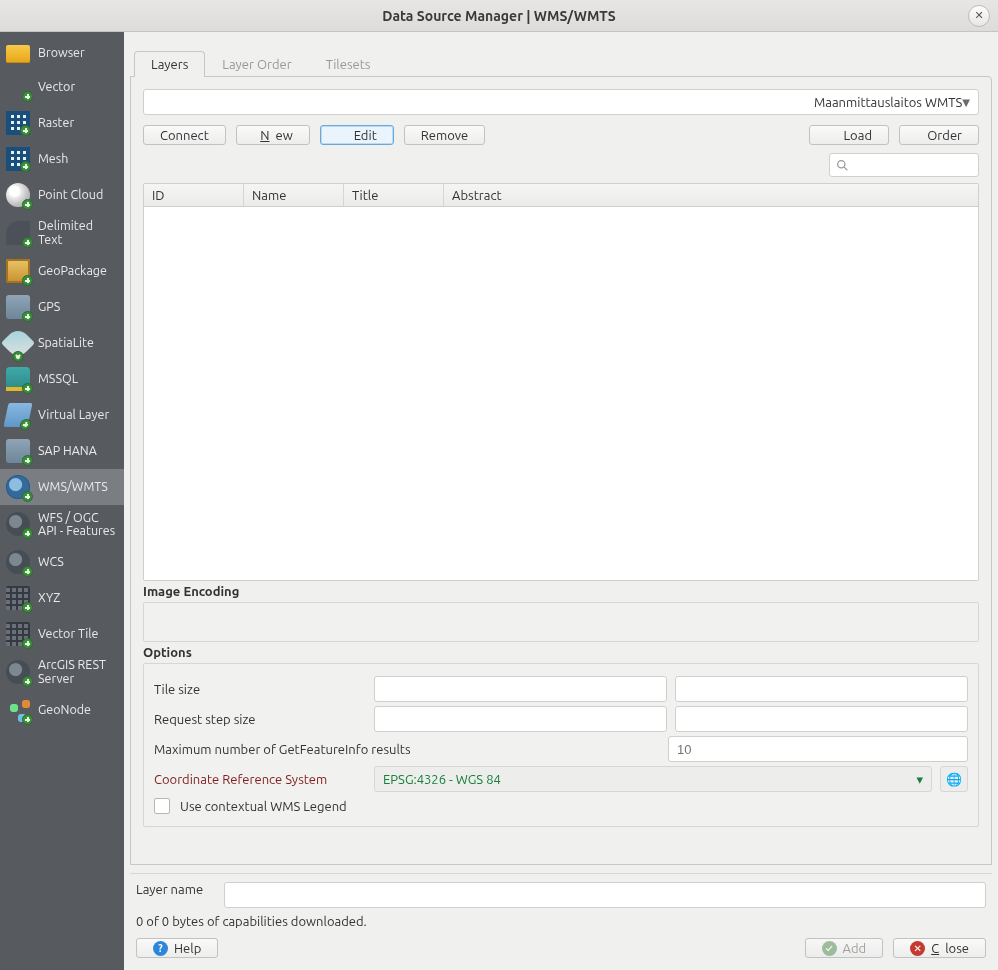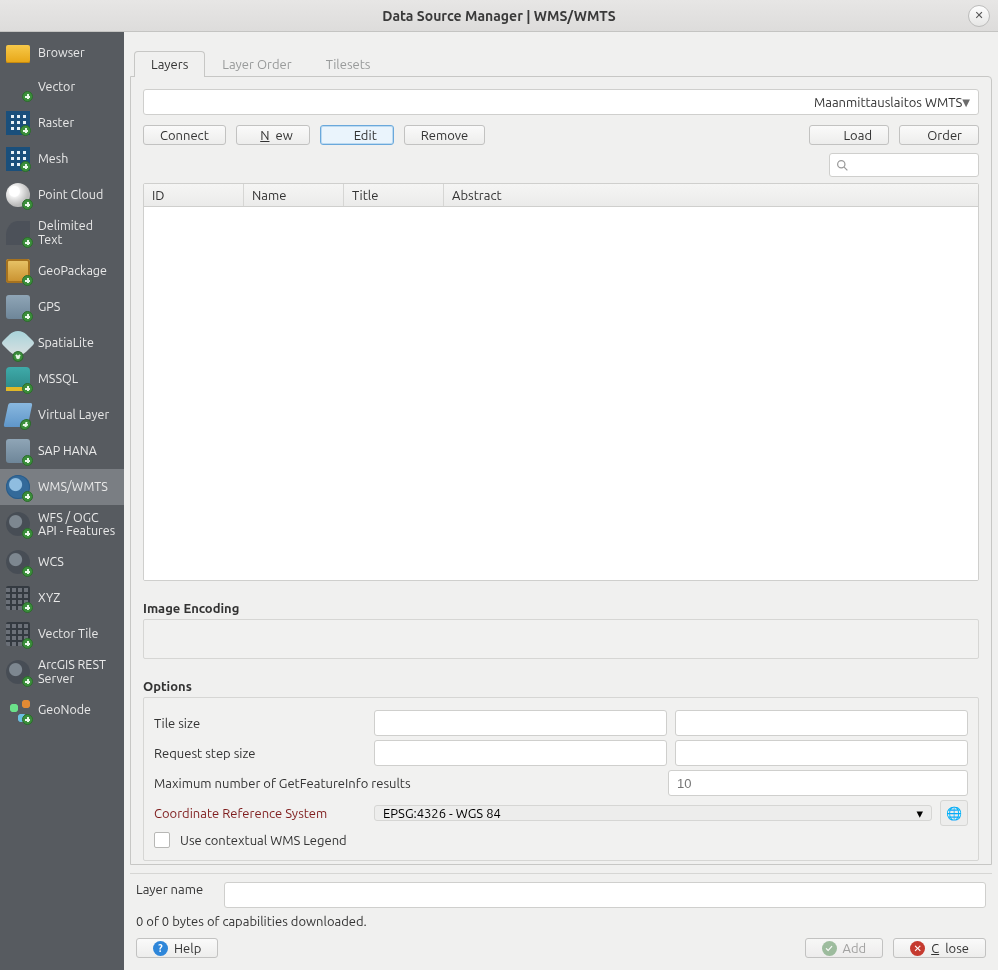--- a/index.html
+++ b/index.html
@@ -210,21 +210,21 @@
   }
   .thead { display:flex; background:linear-gradient(#f5f5f4,#ebebea); border-bottom:1px solid #cfcfcd; }
   .th {
     padding:4px 8px; font-size:13px; color:#333;
     border-right:1px solid #d6d6d4;
   }
   .th:last-child { border-right:none; flex:1; }
   .tbody { flex:1; background:#fff; }
 
   
-  .group { margin-top:20px; }
+  .group { margin-top:3px; }
   .group > .gtitle { font-weight:600; font-size:13px; color:#333; margin-bottom:4px; }
   .gframe {
     border:1px solid #d6d6d4;
     border-radius:2px;
     padding:8px 10px;
     background:#f1f1f0;
   }
   .gframe.tall { min-height:40px; }
 
   .formrow { display:flex; align-items:center; margin:4px 0; gap:10px; }
@@ -234,25 +234,25 @@
   .twoinputs input { flex:1; }
 
   .readonly {
     background:#f6f6f5;
     color:#9c9c9a;
   }
 
   .crsrow { display:flex; align-items:center; gap:8px; flex:1; }
   .crsbox {
     flex:1;
-    height:16px;
+    height:26px;
     border:1px solid #d6d6d4;
     border-radius:3px;
     background:#ededec;
-    color:#000000;
+    color:#15803d;
     display:flex; align-items:center; justify-content:space-between;
     padding:0 8px;
   }
   .iconbtn {
     width:28px; height:26px;
     border:1px solid #d6d6d4;
     border-radius:3px;
     background:#ededec; color:#b6b6b5;
     display:flex; align-items:center; justify-content:center;
   }

